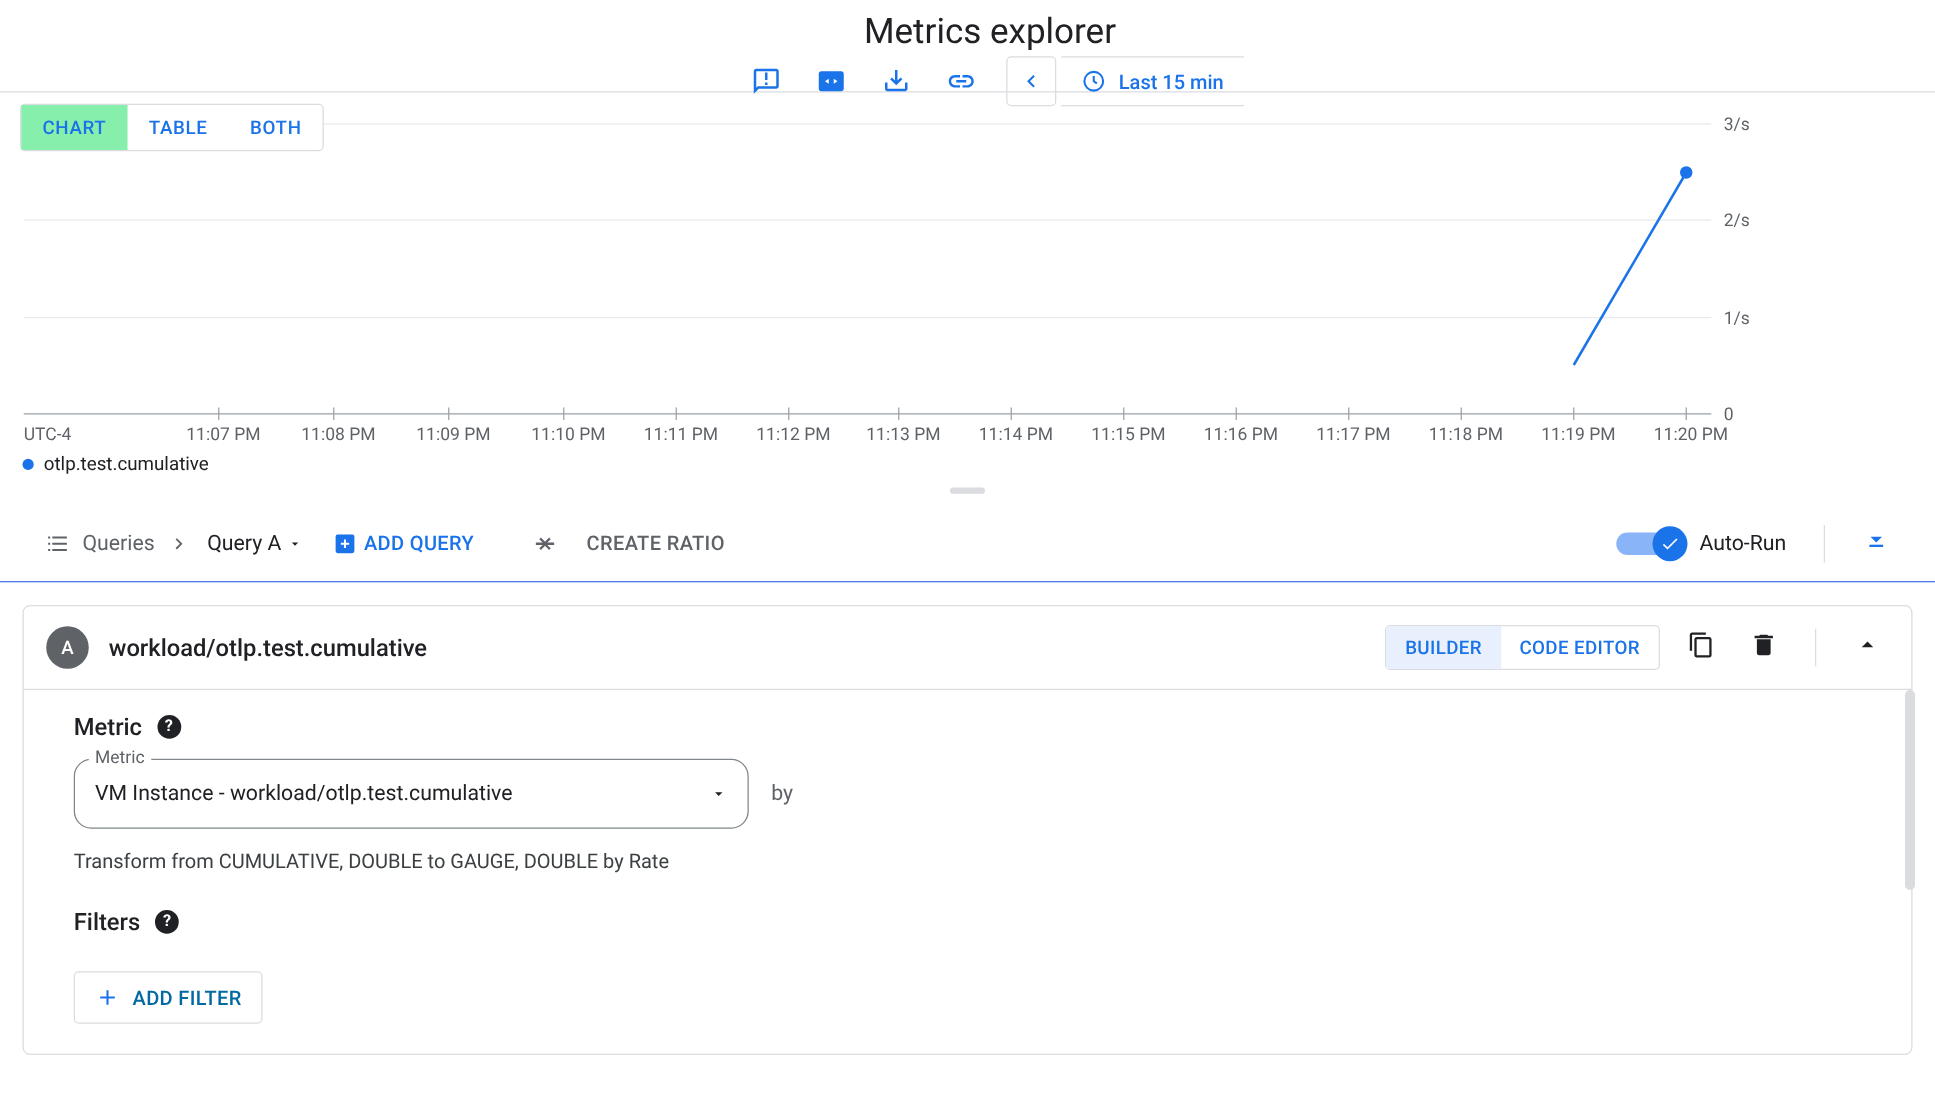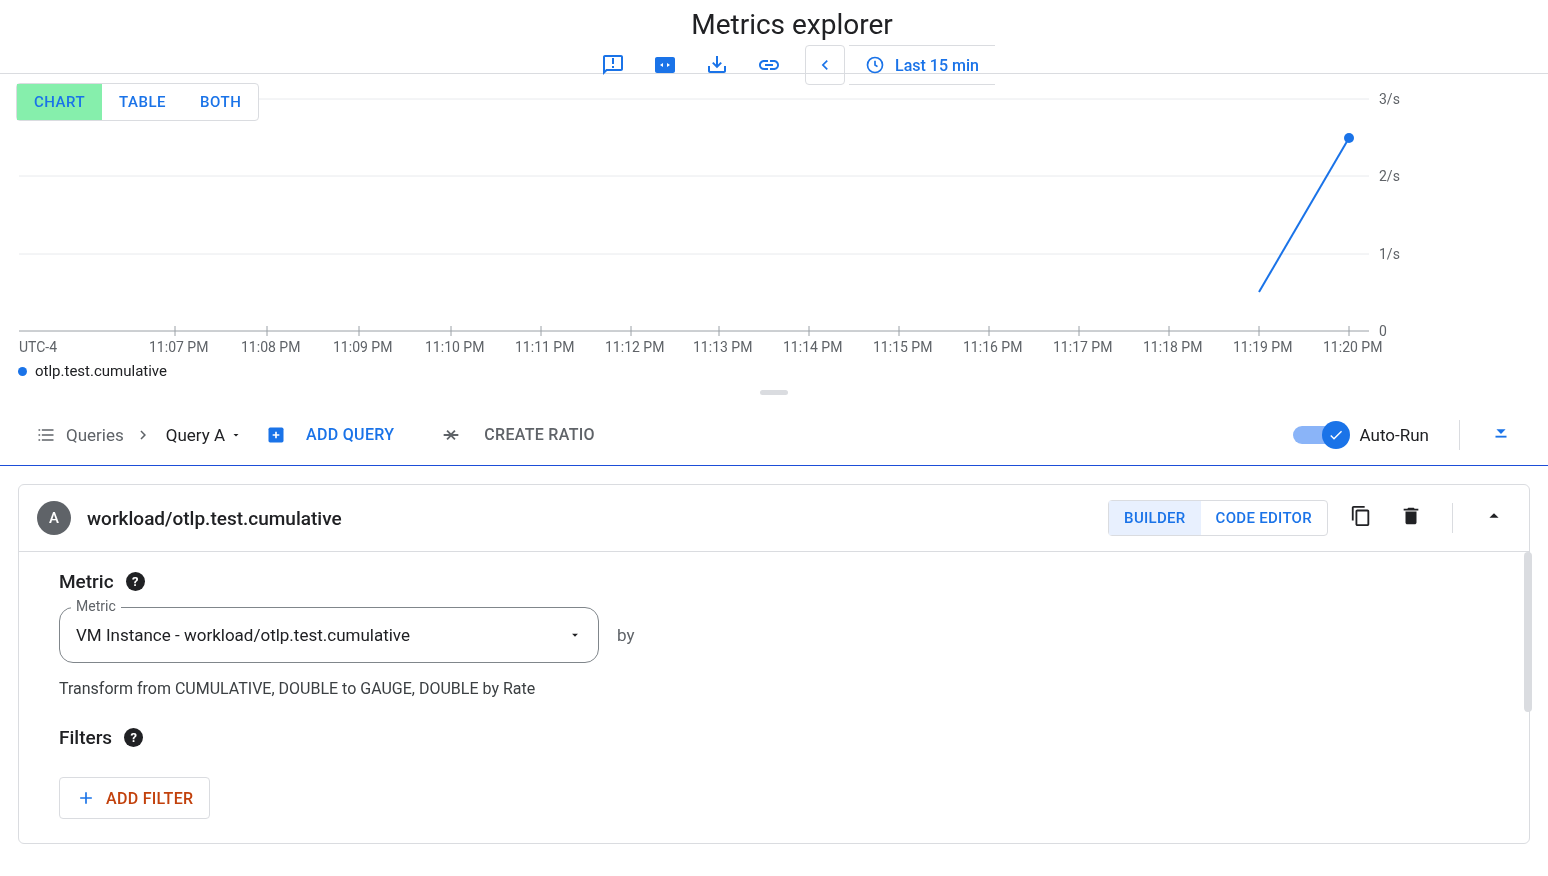--- a/index.html
+++ b/index.html
@@ -23,21 +23,21 @@
 .chart-area { position: relative; height: 330px; padding: 0 18px; }
 .chart-svg { width: 100%; height: 280px; }
 .chart-legend { display: flex; align-items: center; gap: 8px; padding: 4px 0; font-size: 15px; }
 .legend-dot { width: 9px; height: 9px; background: #1a73e8; border-radius: 50%; }
 .drag-handle { width: 28px; height: 5px; background: #dadce0; border-radius: 3px; margin: 6px auto; }
 
 
 .queries-bar { display: flex; align-items: center; padding: 10px 36px; gap: 14px; border-bottom: 1px solid #1d4ed8; height: 62px; }
 .queries-label { display: flex; align-items: center; gap: 10px; font-size: 17px; color: #5f6368; }
 .query-selector { display: flex; align-items: center; gap: 5px; font-size: 17px; cursor: pointer; margin-right: 10px; }
-.add-query { display: flex; align-items: center; gap: 20px; color: #1a73e8; font-size: 16px; font-weight: 500; letter-spacing: 0.3px; cursor: pointer; }
+.add-query { display: flex; align-items: center; gap: 5px; color: #1a73e8; font-size: 16px; font-weight: 500; letter-spacing: 0.3px; cursor: pointer; }
 .create-ratio { display: flex; align-items: center; gap: 22px; color: #5f6368; font-size: 16px; font-weight: 500; letter-spacing: 0.3px; cursor: pointer; margin-left: 32px; }
 .spacer { flex: 1; }
 .auto-run-toggle { display: flex; align-items: center; gap: 12px; font-size: 17px; }
 .toggle { width: 55px; height: 18px; background: #8ab4f8; border-radius: 9px; position: relative; cursor: pointer; }
 .toggle-thumb { width: 28px; height: 28px; background: #1a73e8; border-radius: 50%; position: absolute; right: -2px; top: -5px; display: flex; align-items: center; justify-content: center; }
 .divider-v { width: 1px; height: 30px; background: #dadce0; margin: 0 16px; }
 .expand-all { cursor: pointer; }
 
 
 .panel-wrap { padding: 18px; background: #fff; }
@@ -54,21 +54,21 @@
 .section-label { display: flex; align-items: center; gap: 12px; font-size: 19px; font-weight: 500; margin-bottom: 14px; }
 .help-icon { width: 19px; height: 19px; background: #202124; color: #fff; border-radius: 50%; display: flex; align-items: center; justify-content: center; font-size: 13px; font-weight: bold; }
 .field-row { display: flex; align-items: center; gap: 18px; margin-bottom: 10px; }
 .field-group { position: relative; }
 .field-label { position: absolute; top: -9px; left: 12px; background: #fff; padding: 0 5px; font-size: 14px; color: #5f6368; }
 .field-select { border: 1px solid #80868b; border-radius: 14px; height: 56px; display: flex; align-items: center; justify-content: space-between; padding: 0 16px; font-size: 17px; cursor: pointer; }
 .metric-field { width: 540px; }
 .transform-field { width: 550px; }
 .by-text { font-size: 17px; color: #5f6368; }
 .transform-desc { font-size: 16px; color: #3c4043; margin-top: 16px; margin-bottom: 28px; }
-.add-filter { display: inline-flex; align-items: center; gap: 10px; border: 1px solid #dadce0; border-radius: 4px; padding: 10px 16px; color: #c2410c; font-size: 16px; font-weight: 500; letter-spacing: 0.3px; cursor: pointer; margin-top: 14px; }
+.add-filter { display: inline-flex; align-items: center; gap: 10px; border: 1px solid #dadce0; border-radius: 4px; padding: 10px 16px; color: #0369a1; font-size: 16px; font-weight: 500; letter-spacing: 0.3px; cursor: pointer; margin-top: 14px; }
 </style>
 </head>
 <body>
 
 <div class="header">
   <div class="header-title">Metrics explorer</div>
   <div class="header-actions">
     <div class="icon-btn">
       <svg width="24" height="24" viewBox="0 0 24 24">
           <path d="M20 2H4c-1.1 0-2 .9-2 2v18l4-4h14c1.1 0 2-.9 2-2V4c0-1.1-.9-2-2-2zm0 14H5.2L4 17.2V4h16v12zM11 13h2v2h-2zm0-8h2v6h-2z"></path>

